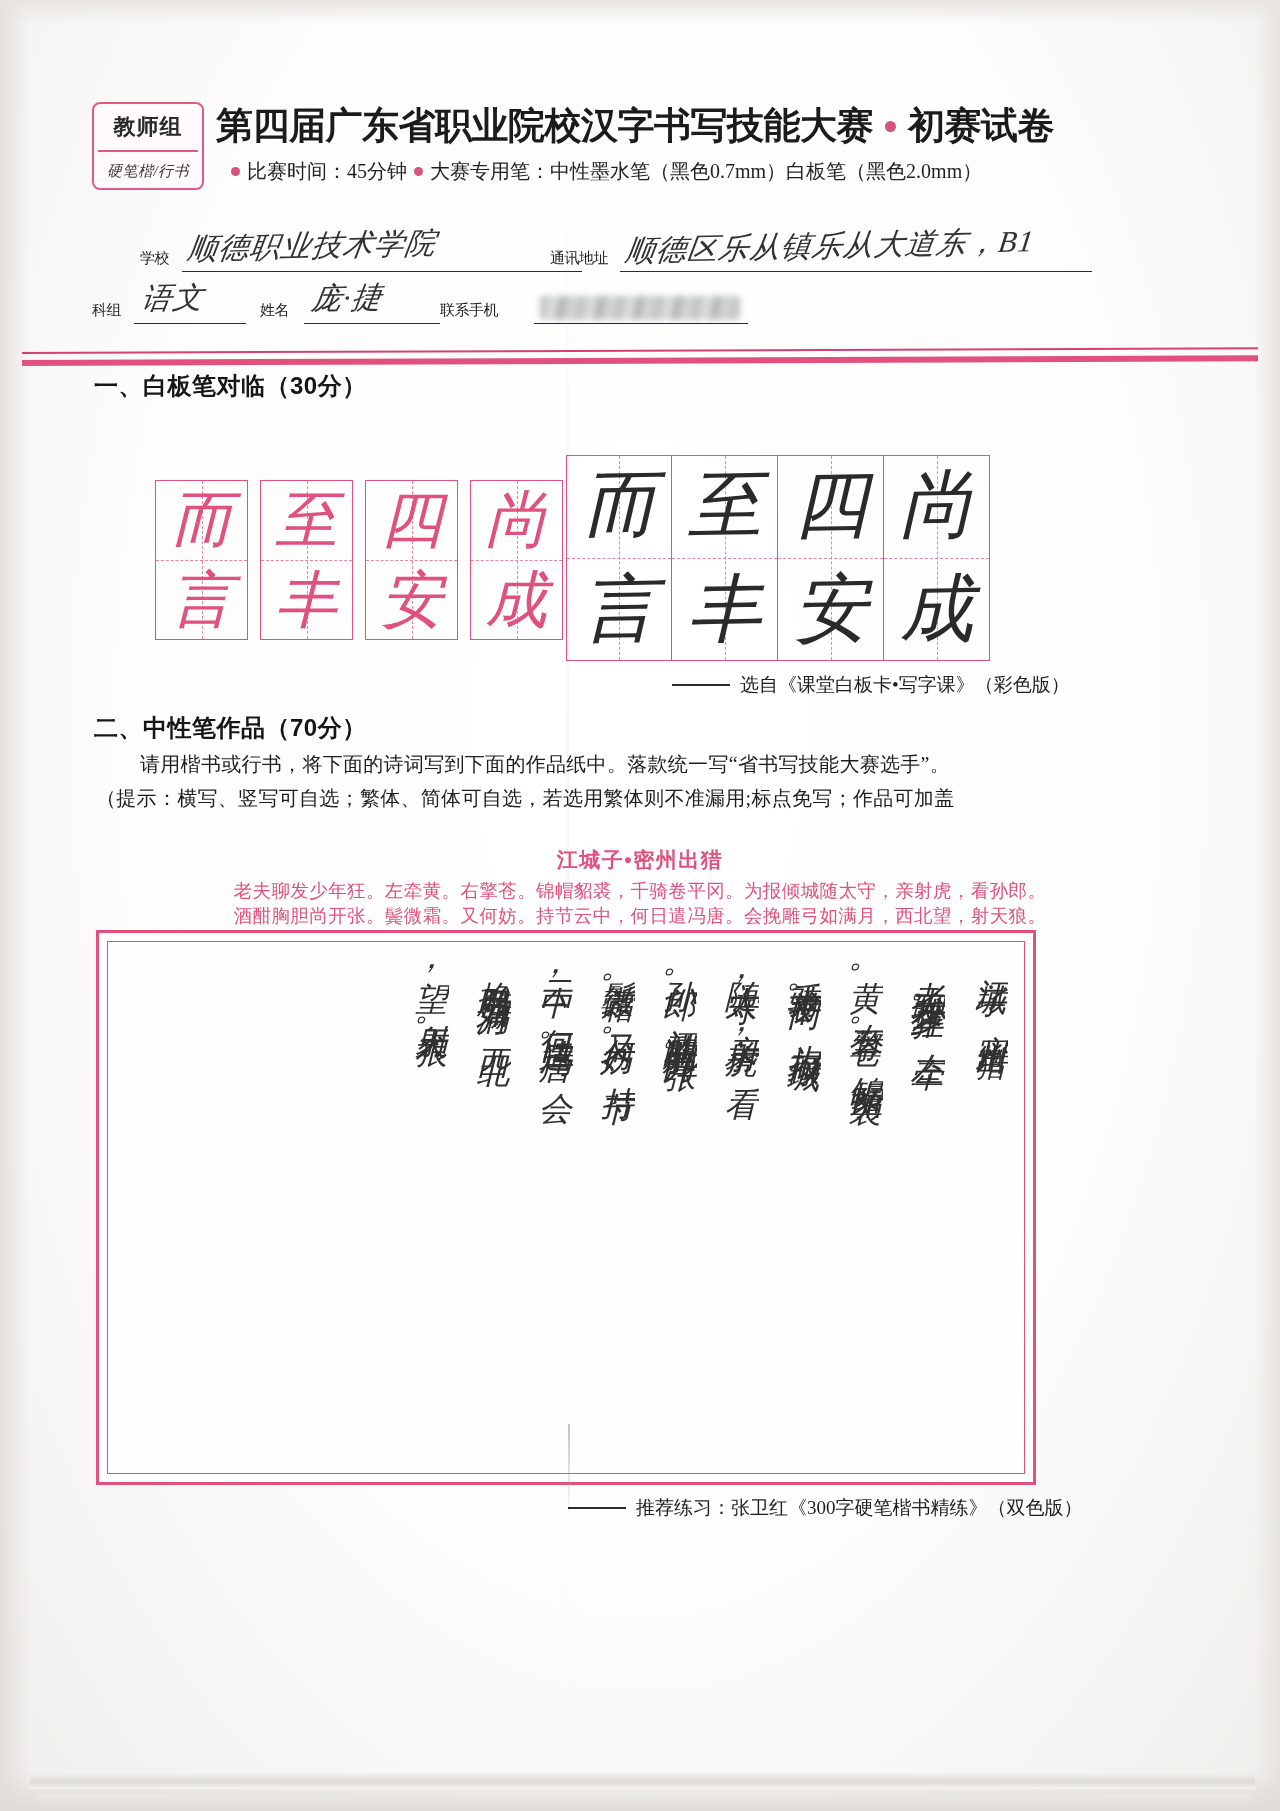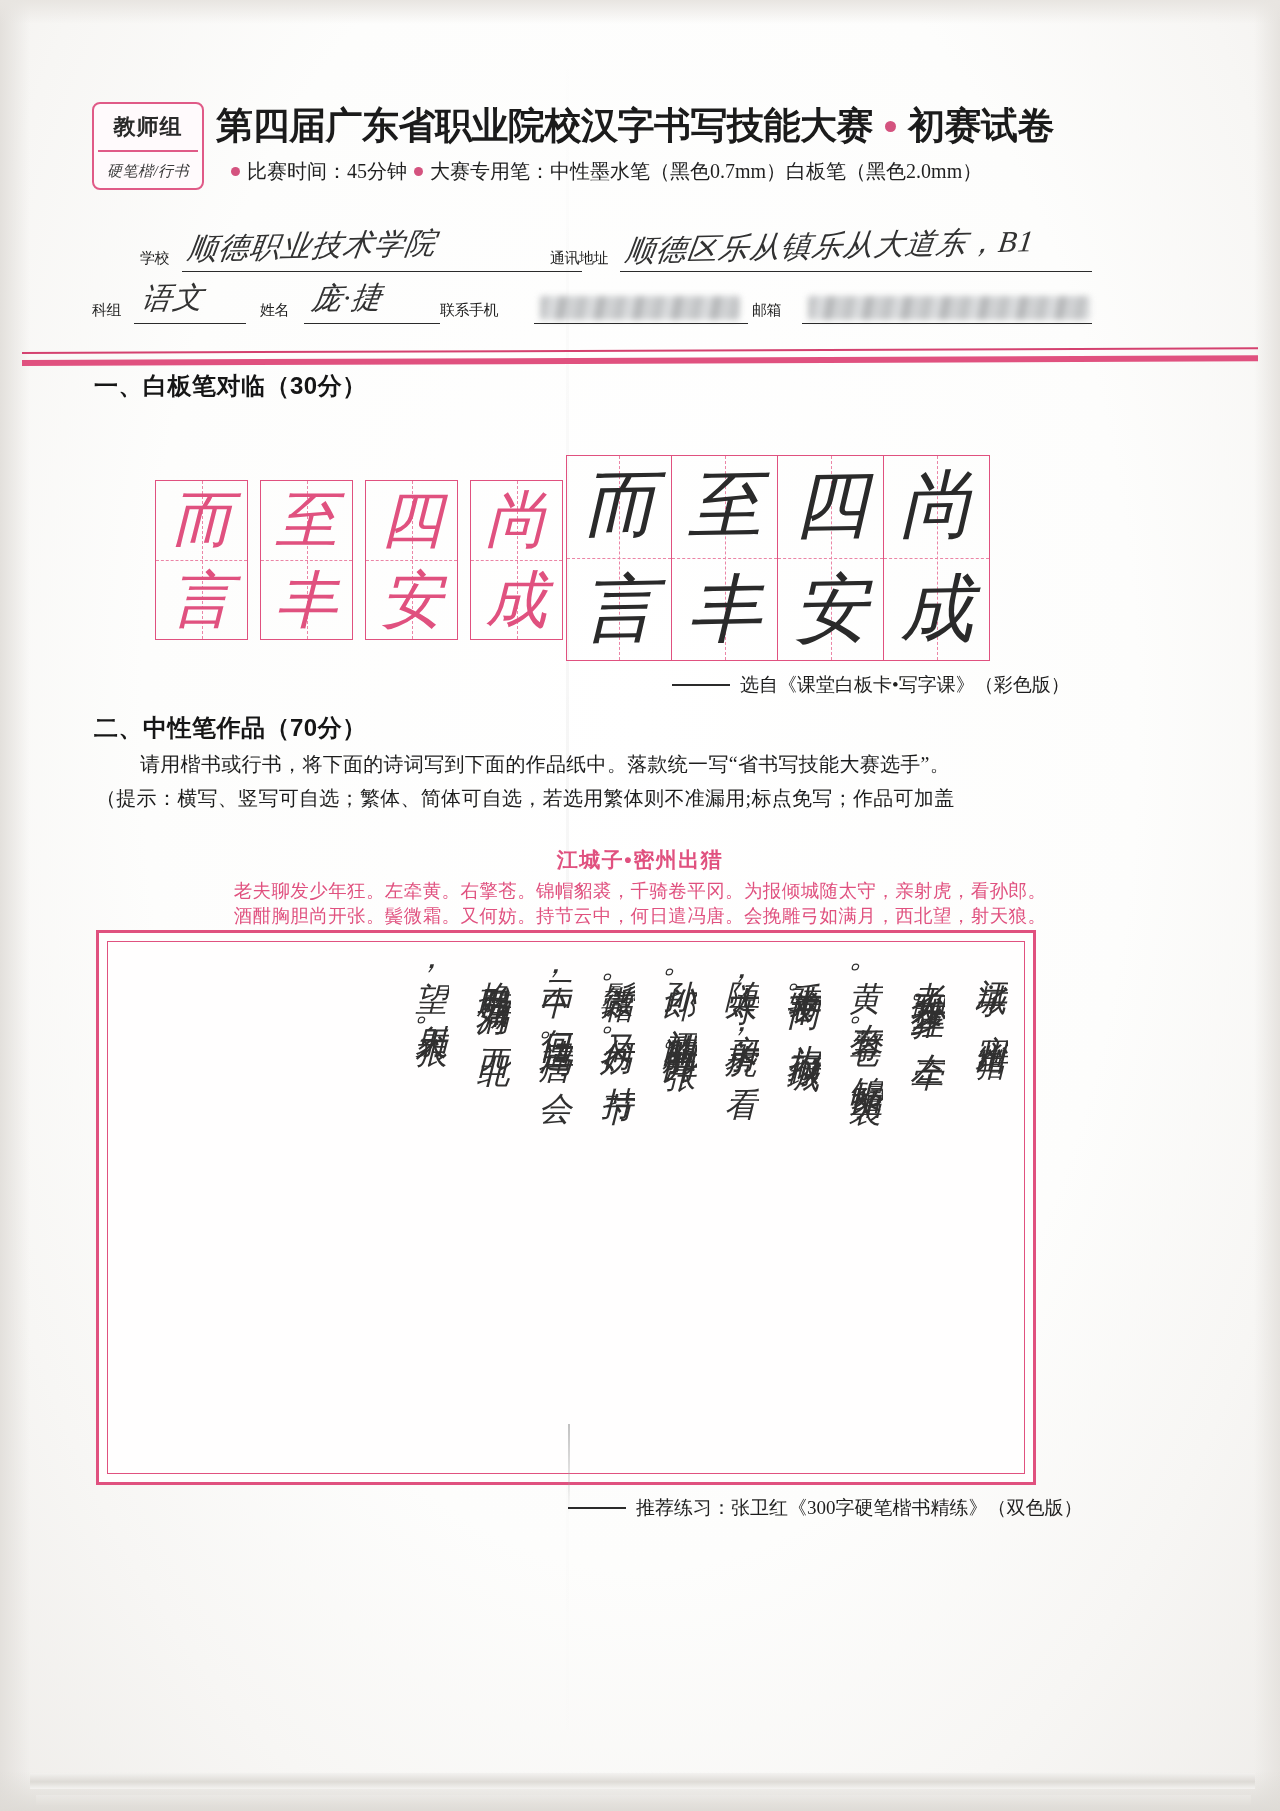--- a/index.html
+++ b/index.html
@@ -408,25 +408,20 @@
         <span class="hand" style="left:52px;">庞·捷</span>
         <span class="field-line" style="left:44px; width:136px;"></span>
       </div>
 
       <div class="field" style="left:348px; width:310px;">
         <span class="field-label">联系手机</span>
         <span class="redacted" style="left:100px; width:200px;"></span>
         <span class="field-line" style="left:94px; width:214px;"></span>
       </div>
 
-      <div class="field" style="left:660px; width:340px;">
-        <span class="field-label">邮箱</span>
-        <span class="redacted" style="left:56px; width:282px;"></span>
-        <span class="field-line" style="left:50px; width:290px;"></span>
-      </div>
     </div>
   </div>
 
   <div id="rule-sep">
     <div id="rule-thin"></div>
     <div id="rule-thick"></div>
   </div>
 
   <div class="section-heading" style="left:94px; top:370px;">一、白板笔对临（30分）</div>
 

